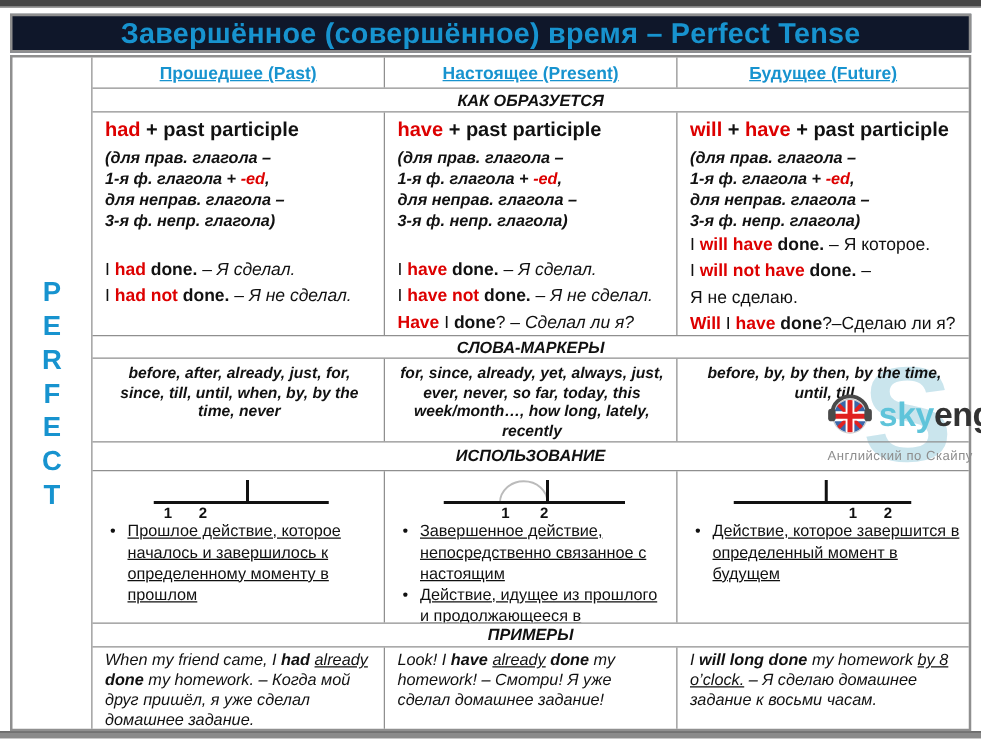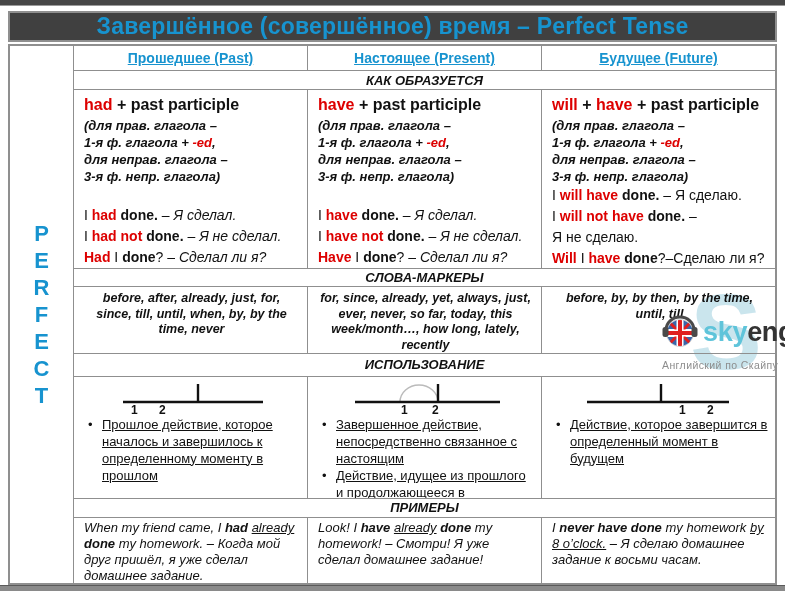--- a/index.html
+++ b/index.html
@@ -3,21 +3,21 @@
 <meta charset="utf-8">
 <style>
   * { margin:0; padding:0; box-sizing:border-box; }
   body { background:#e8e8e8; font-family:"Liberation Sans", sans-serif; }
   .page { position:relative; width:785px; height:591px; background:#ffffff; overflow:hidden; }
 
   .top-bar    { position:absolute; top:0; left:0; width:785px; height:6px; background:#474747; border-bottom:1px solid #9a9a9a; }
   .bottom-bar { position:absolute; bottom:0; left:0; width:785px; height:6px; background:#8a8a8a; border-top:1px solid #5a5a5a; }
 
   .title-box { position:absolute; left:8px; top:11px; width:769px; height:31px; border:2px solid #8f8f8f;
-               display:flex; align-items:center; justify-content:center; background:#404040; z-index:2; }
+               display:flex; align-items:center; justify-content:center; background:#0f172a; z-index:2; }
   .title { color:#1793cf; font-weight:700; font-size:23px; letter-spacing:0.2px; }
 
   .watermark-s { position:absolute; left:690px; top:278px; z-index:0; font-size:108px; font-weight:700;
                  color:#9fd0e0; opacity:0.55; line-height:1; }
 
   .table-box { position:absolute; left:8px; top:44px; width:769px; height:541px; border:2px solid #8f8f8f;
                display:flex; z-index:1; background:transparent; }
 
   .side-col { width:64px; border-right:1px solid #8f8f8f; display:flex; flex-direction:column;
               align-items:center; justify-content:center; }
@@ -121,21 +121,20 @@
           <div>
               <div class="note-line"><span>(для прав. глагола –</span></div>
               <div class="note-line"><span>1-я ф. глагола + </span><span class="seg-r">-ed</span><span>,</span></div>
               <div class="note-line"><span>для неправ. глагола –</span></div>
               <div class="note-line"><span>3-я ф. непр. глагола)</span></div>
             </div>
           <div class="form-gap"></div>
           <div>
               <div class="ex-line"><span>I </span><span class="seg-r seg-b">had</span><span class="seg-b"> done.</span><span> – </span><span class="seg-i">Я сделал.</span></div>
               <div class="ex-line"><span>I </span><span class="seg-r seg-b">had not</span><span class="seg-b"> done.</span><span> – </span><span class="seg-i">Я не сделал.</span></div>
-              <div class="ex-line"><span class="seg-r seg-b">Had</span><span> I </span><span class="seg-b">done</span><span>? – </span><span class="seg-i">Сделал ли я?</span></div>
             </div>
         </div>
         <div class="cell form-cell">
           <div class="form-title"><span class="seg-r">have</span><span> + past participle</span></div>
           <div>
               <div class="note-line"><span>(для прав. глагола –</span></div>
               <div class="note-line"><span>1-я ф. глагола + </span><span class="seg-r">-ed</span><span>,</span></div>
               <div class="note-line"><span>для неправ. глагола –</span></div>
               <div class="note-line"><span>3-я ф. непр. глагола)</span></div>
             </div>
@@ -148,21 +147,21 @@
         </div>
         <div class="cell form-cell">
           <div class="form-title"><span class="seg-r">will</span><span> + </span><span class="seg-r">have</span><span> + past participle</span></div>
           <div>
               <div class="note-line"><span>(для прав. глагола –</span></div>
               <div class="note-line"><span>1-я ф. глагола + </span><span class="seg-r">-ed</span><span>,</span></div>
               <div class="note-line"><span>для неправ. глагола –</span></div>
               <div class="note-line"><span>3-я ф. непр. глагола)</span></div>
             </div>
           <div>
-              <div class="ex-line"><span>I </span><span class="seg-r seg-b">will have</span><span class="seg-b"> done.</span><span> – Я сделаю.</span></div>
+              <div class="ex-line"><span>I </span><span class="seg-r seg-b">will have</span><span class="seg-b"> done.</span><span> – Я которое.</span></div>
               <div class="ex-line"><span>I </span><span class="seg-r seg-b">will not have</span><span class="seg-b"> done.</span><span> –</span></div>
               <div class="ex-line"><span>Я не сделаю.</span></div>
               <div class="ex-line"><span class="seg-r seg-b">Will</span><span> I </span><span class="seg-r seg-b">have</span><span> </span><span class="seg-b">done</span><span>?–Сделаю ли я?</span></div>
             </div>
         </div>
       </div>
 
       <div class="row sec-row">
         <div class="sec-label">СЛОВА-МАРКЕРЫ</div>
       </div>
@@ -215,21 +214,21 @@
         </div>
       </div>
 
       <div class="row sec-row examples-h">
         <div class="sec-label">ПРИМЕРЫ</div>
       </div>
 
       <div class="row examples-row">
         <div class="cell examples-cell"><span class="seg-i">When my friend came, I </span><span class="seg-b seg-i">had</span><span class="seg-i"> </span><span class="seg-i seg-u">already</span><span class="seg-i"> </span><span class="seg-b seg-i">done</span><span class="seg-i"> my homework. – Когда мой друг пришёл, я уже сделал домашнее задание.</span></div>
         <div class="cell examples-cell"><span class="seg-i">Look! I </span><span class="seg-b seg-i">have</span><span class="seg-i"> </span><span class="seg-i seg-u">already</span><span class="seg-i"> </span><span class="seg-b seg-i">done</span><span class="seg-i"> my homework! – Смотри! Я уже сделал домашнее задание!</span></div>
-        <div class="cell examples-cell"><span class="seg-i">I </span><span class="seg-b seg-i">never have done</span><span class="seg-i"> my homework </span><span class="seg-i seg-u">by 8 o’clock.</span><span class="seg-i"> – Я сделаю домашнее задание к восьми часам.</span></div>
+        <div class="cell examples-cell"><span class="seg-i">I </span><span class="seg-b seg-i">will long done</span><span class="seg-i"> my homework </span><span class="seg-i seg-u">by 8 o’clock.</span><span class="seg-i"> – Я сделаю домашнее задание к восьми часам.</span></div>
       </div>
 
     </div>
   </div>
 
   <div class="logo">
     <svg width="40" height="36" viewBox="0 0 40 36">
       <defs>
           <clipPath id="gc">
             <circle cx="20" cy="19" r="13"></circle>

